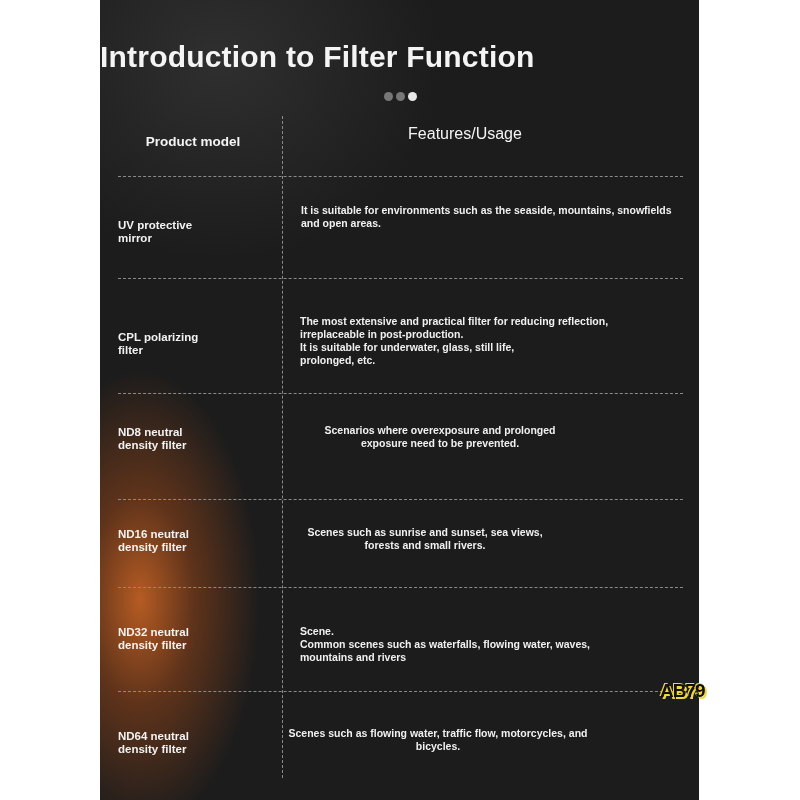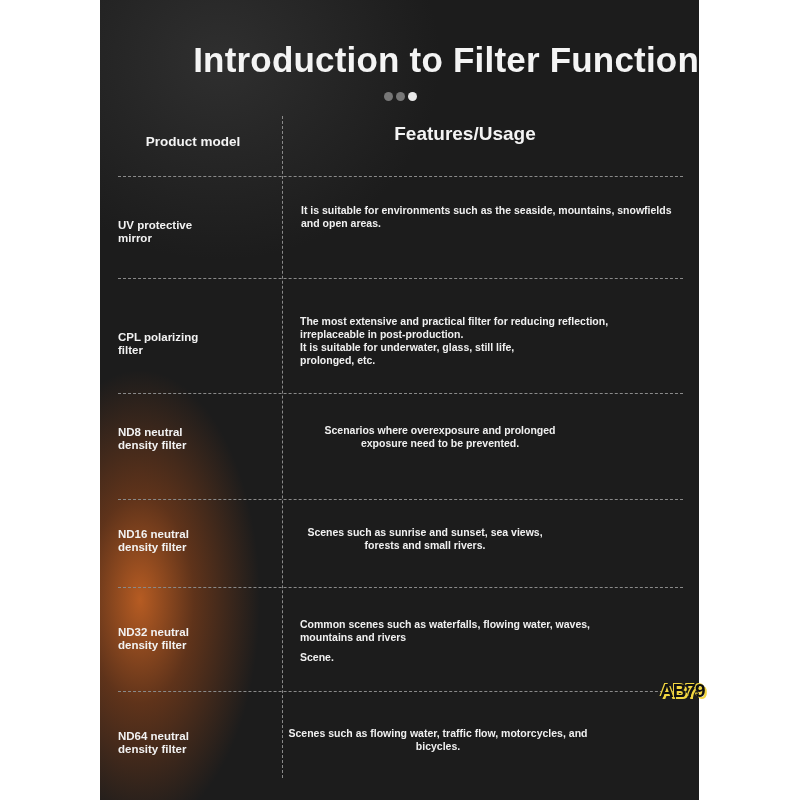--- a/index.html
+++ b/index.html
@@ -6,39 +6,39 @@
   body { width:800px; height:800px; position:relative; overflow:hidden; font-family:"Liberation Sans", sans-serif; }
   .panel {
     position:absolute; left:100px; top:0; width:599px; height:800px;
     background:
       radial-gradient(ellipse 120px 230px at 40px 600px, rgba(190,95,35,0.95), rgba(150,70,25,0.55) 45%, rgba(28,28,28,0) 100%),
       radial-gradient(ellipse 220px 200px at 120px 60px, rgba(60,60,60,0.6), rgba(30,30,30,0) 100%),
       #1c1c1c;
     color:#ffffff;
   }
   .title {
-    position:absolute; left:0; right:0; top:40px; text-align:right;
-    font-size:35px; font-weight:bold; letter-spacing:0.2px; color:#f4f4f4;
+    position:absolute; left:0; right:0; top:40px; text-align:left;
+    font-size:30px; font-weight:bold; letter-spacing:0.2px; color:#f4f4f4;
   }
   .dots { position:absolute; top:92px; left:284px; display:flex; gap:3px; }
   .dot { width:9px; height:9px; border-radius:50%; background:#777; }
   .dot.active { background:#e8e8e8; }
   .vline { position:absolute; left:182px; top:116px; height:662px; border-left:1px dashed #8a8a8a; }
   .hline { position:absolute; left:18px; width:565px; border-top:1px dashed #8a8a8a; }
   .cell-model {
     position:absolute; left:18px; width:150px; text-align:left;
     font-size:11.5px; font-weight:bold; line-height:13px; color:#f2f2f2;
   }
   .cell-feat {
     position:absolute; left:200px; width:380px;
     font-size:10.5px; font-weight:bold; line-height:13px; color:#f0f0f0;
   }
   .cell-feat.center { text-align:center; left:190px; width:270px; }
   .hdr-model { position:absolute; left:18px; width:150px; top:134px; text-align:center; font-size:13.5px; font-weight:bold; color:#f4f4f4; }
-  .hdr-feat { position:absolute; left:270px; width:190px; top:126px; text-align:center; font-size:19px; font-weight:bold; line-height:16px; color:#f4f4f4; }
+  .hdr-feat { position:absolute; left:270px; width:190px; top:126px; text-align:center; font-size:16px; font-weight:normal; line-height:16px; color:#f4f4f4; }
   .p { margin:0; }
   .gap { margin-top:7px; }
   .watermark {
     position:absolute; left:660px; top:680px; font-size:19px; font-weight:bold;
     color:#111; text-shadow:2px 2px 0 #f2d640, -1px -1px 0 #f2d640; letter-spacing:-1px;
   }
 </style>
 </head>
 <body>
 
@@ -99,22 +99,22 @@
     <p class="p">Scenes such as sunrise and sunset, sea views, forests and small rivers.</p>
   </div>
 
   <div class="hline" style="top:587px"></div>
 
   <div class="cell-model" style="top:626px">
     <div>ND32 neutral</div>
     <div>density filter</div>
   </div>
   <div class="cell-feat" style="top:618px; width:320px">
+    <p class="p gap">Scene.</p>
     <p class="p">Common scenes such as waterfalls, flowing water, waves, mountains and rivers</p>
-    <p class="p gap">Scene.</p>
   </div>
 
   <div class="hline" style="top:691px"></div>
 
   <div class="cell-model" style="top:730px">
     <div>ND64 neutral</div>
     <div>density filter</div>
   </div>
   <div class="cell-feat center" style="top:727px; left:188px; width:300px">
     <p class="p">Scenes such as flowing water, traffic flow, motorcycles, and bicycles.</p>

